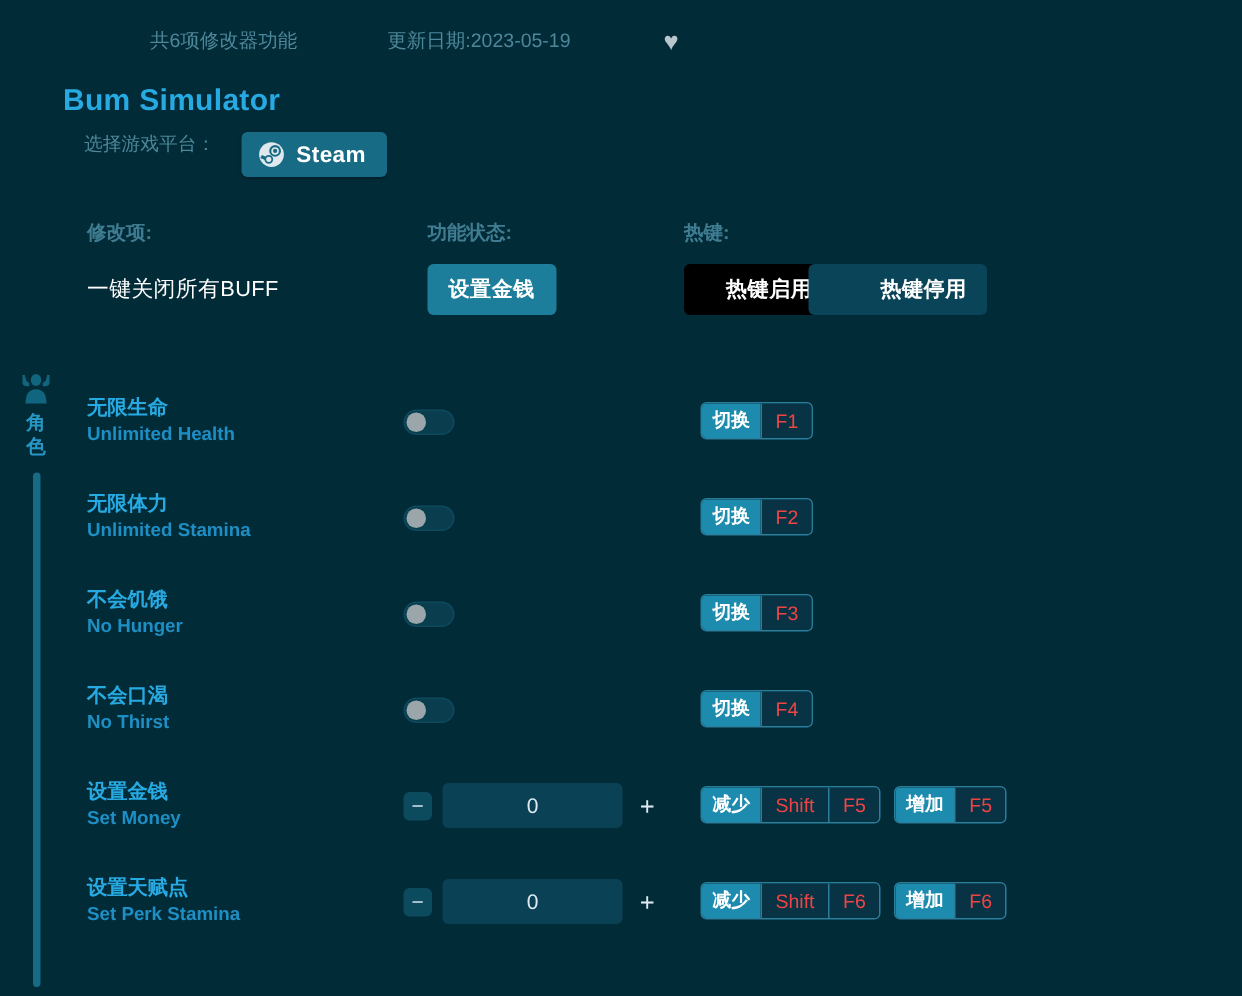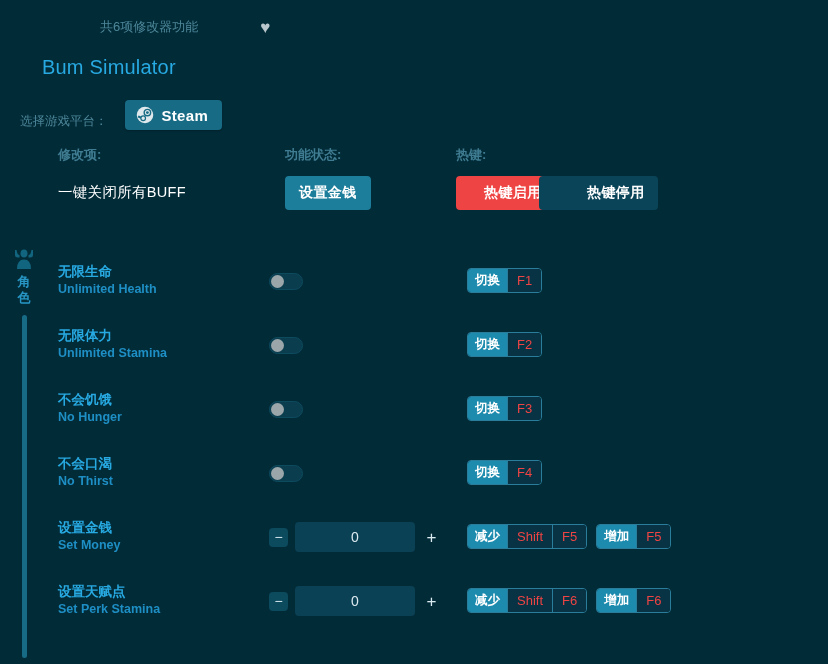--- a/index.html
+++ b/index.html
@@ -51,30 +51,30 @@
     margin-left: 62px;
     font-size: 17px;
     color: #b9c6cb;
     line-height: 1;
     cursor: pointer;
   }
 
   .title-en {
     margin-top: 14px;
     font-size: 20px;
-    font-weight: normal;
+    font-weight: bold;
     color: #27a9e1;
     letter-spacing: 0.2px;
   }
 
   
   #platform-row {
     display: flex;
-    align-items: flex-end;
-    padding-left: 20px;
+    align-items: flex-start;
+    padding-left: 56px;
     height: 42px;
   }
 
   #platform-label {
     font-size: 12.5px;
     color: #4d8799;
     margin-right: 17px;
   }
 
   #steam-button {
@@ -144,21 +144,21 @@
     top: 0;
     font-size: 14px;
     font-weight: bold;
     border: none;
     border-radius: 4px;
     padding: 8px 13px;
     cursor: pointer;
     letter-spacing: .4px;
     color: #ffffff;
   }
-  #hotkey-on-btn  { left: 456px; background: #ef4444; padding-left: 28px; }
+  #hotkey-on-btn  { left: 456px; background: #000000; padding-left: 28px; }
   #hotkey-off-btn { left: 539px; background: #0a4458; padding-left: 48px; }
 
   
   #sidebar {
     position: absolute;
     left: 0;
     top: 248px;
     width: 48px;
     display: flex;
     flex-direction: column;
@@ -314,20 +314,21 @@
     white-space: nowrap;
     border-left: 1px solid #2b7e9b;
   }
 </style>
 </head>
 <body>
 
 <div id="header">
   <div id="header-top">
     <span class="header-meta" id="meta-count">共6项修改器功能</span>
+    <span class="header-meta" id="meta-date">更新日期:2023-05-19</span>
     <span id="fav-heart">♥</span>
   </div>
   <div class="title-en">Bum Simulator</div>
 </div>
 
 <div id="platform-row">
   <span id="platform-label">选择游戏平台：</span>
   <div id="steam-button">
     <svg width="18" height="18" viewBox="0 0 24 24">
       <circle cx="12" cy="12" r="11" fill="#dfe9ed"></circle>

